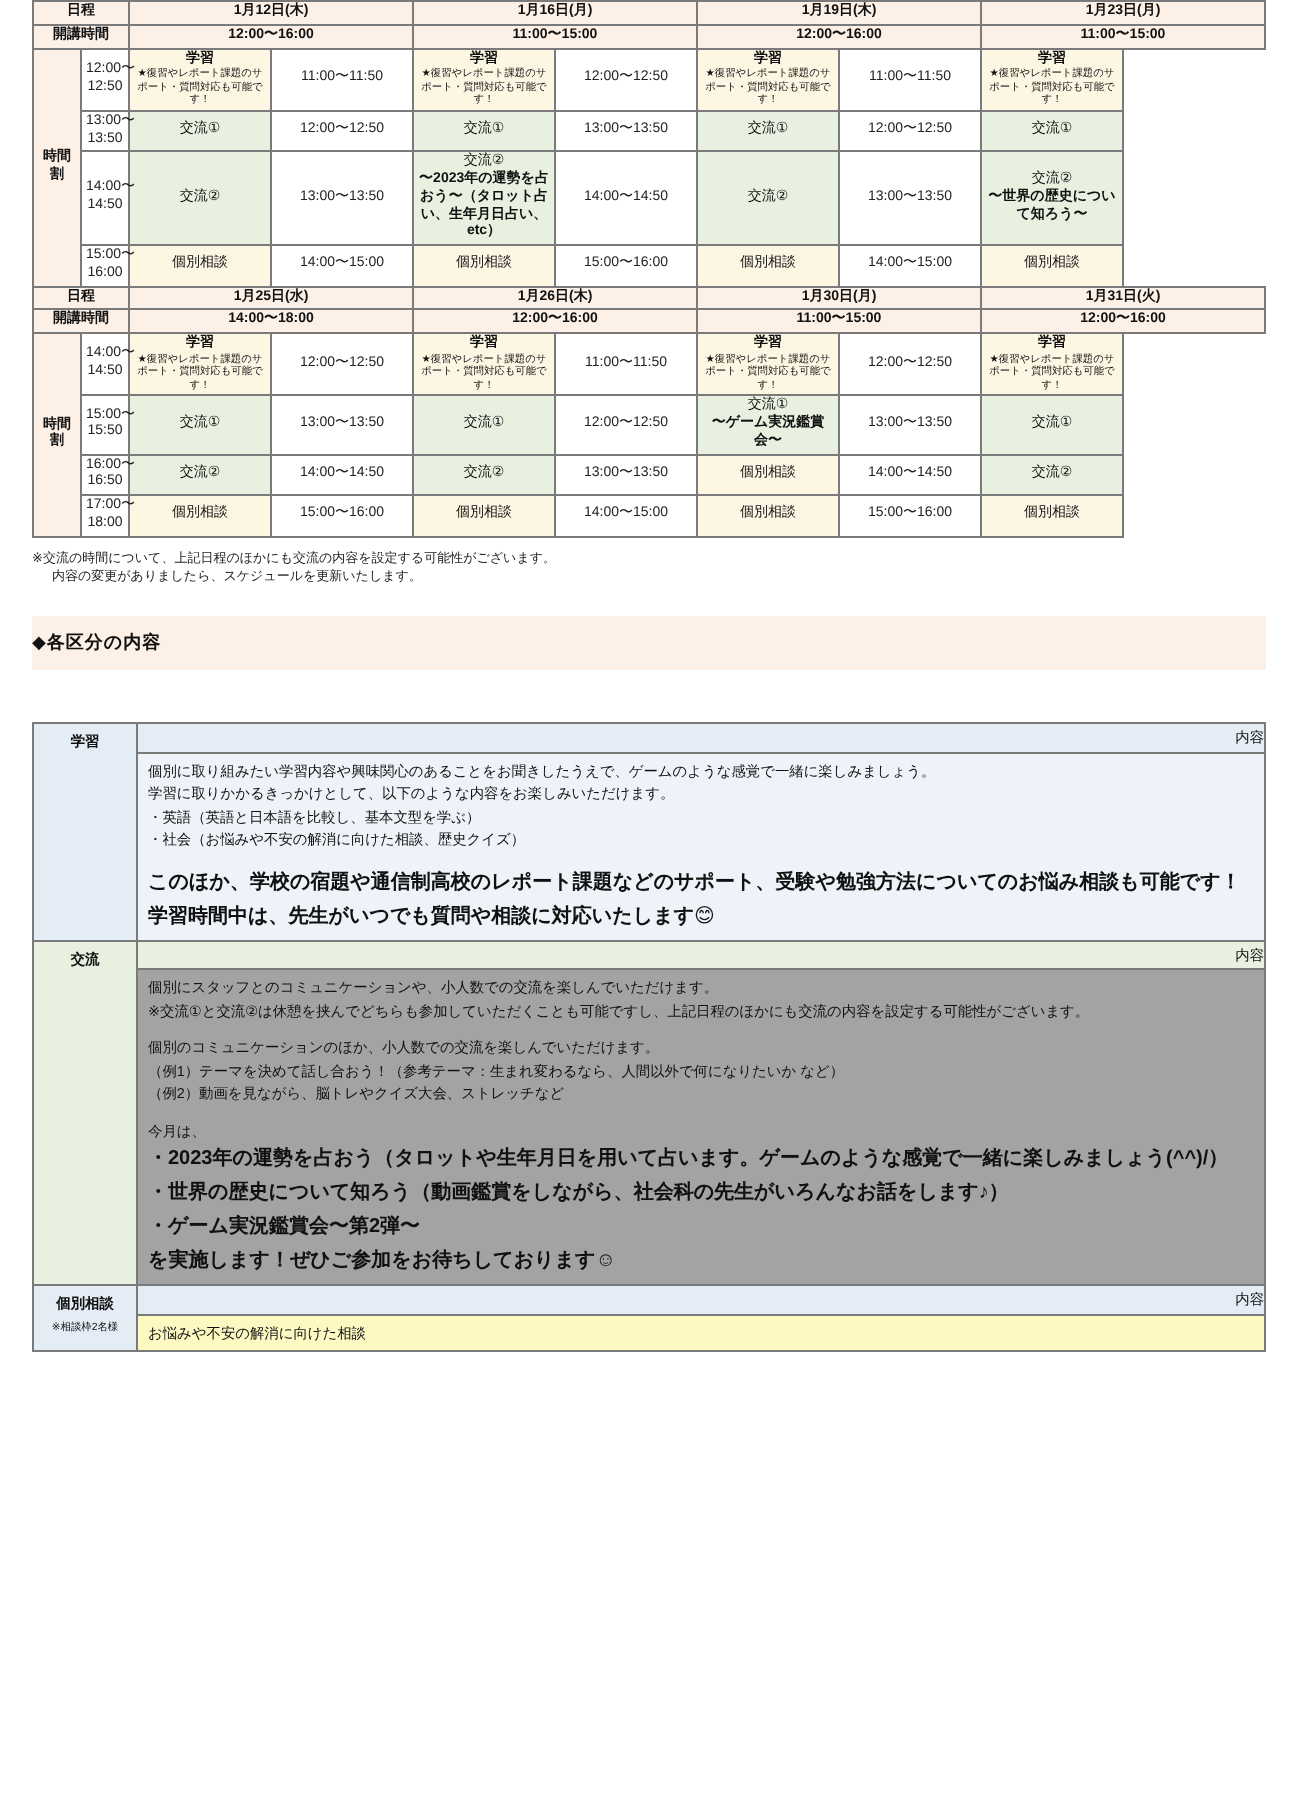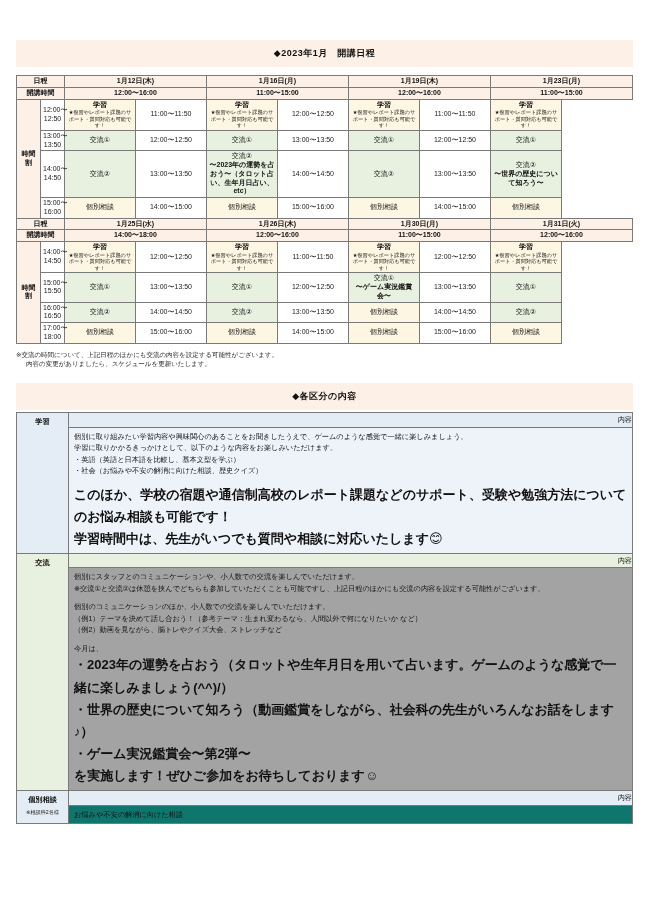--- a/index.html
+++ b/index.html
@@ -23,26 +23,26 @@
     text-align: center;
     font-size: 9px;
     font-weight: bold;
     padding: 7px 0;
     margin-top: 40px;
     margin-bottom: 8px;
     letter-spacing: 0.5px;
   }
   .banner2 {
     background: #fdf0e6;
-    text-align: center;
+    text-align: left;
     font-size: 9px;
     font-weight: bold;
     padding: 7px 0;
     margin-top: 14px;
-    margin-bottom: 2px;
+    margin-bottom: 26px;
     letter-spacing: 0.5px;
   }
   table.sched {
     border-collapse: collapse;
     width: 100%;
     table-layout: fixed;
   }
   table.sched td, table.sched th {
     border: 1px solid #7a7a7a;
     font-size: 7px;
@@ -133,35 +133,34 @@
   }
   .cont-hdr {
     text-align: right;
     background: #e4ecf5;
     font-size: 7.2px;
     padding: 1px 0 !important;
   }
   .cont-hdr-g { background: #e8f0e0; }
   .body-study { background: #eef3f9; }
   .body-ex { background: #a3a3a3; }
-  .body-ind { background: #0f766e; }
+  .body-ind { background: #fef9c3; }
   .big {
-    font-size: 13px;
+    font-size: 10px;
     font-weight: bold;
     line-height: 1.7;
   }
   .blank-line { height: 7px; }
   .p { margin: 0; }
 </style>
 </head>
 <body>
 
 <div class="page">
 
-  <div class="banner">◆2023年1月　開講日程</div>
 
   <table class="sched">
     <tbody>
         <tr>
       <td class="hdr-label" colspan="2">日程</td>
       <td class="hdr-date" colspan="2">1月12日(木)</td>
       <td class="hdr-date" colspan="2">1月16日(月)</td>
       <td class="hdr-date" colspan="2">1月19日(木)</td>
       <td class="hdr-date" colspan="2">1月23日(月)</td>
     </tr>

